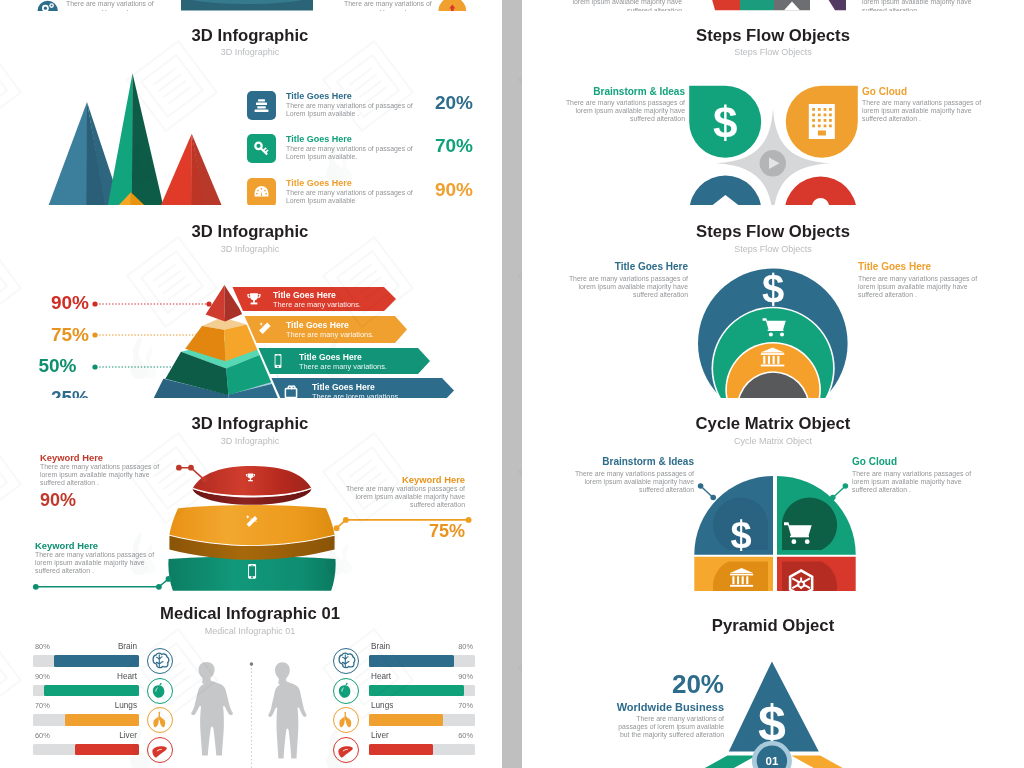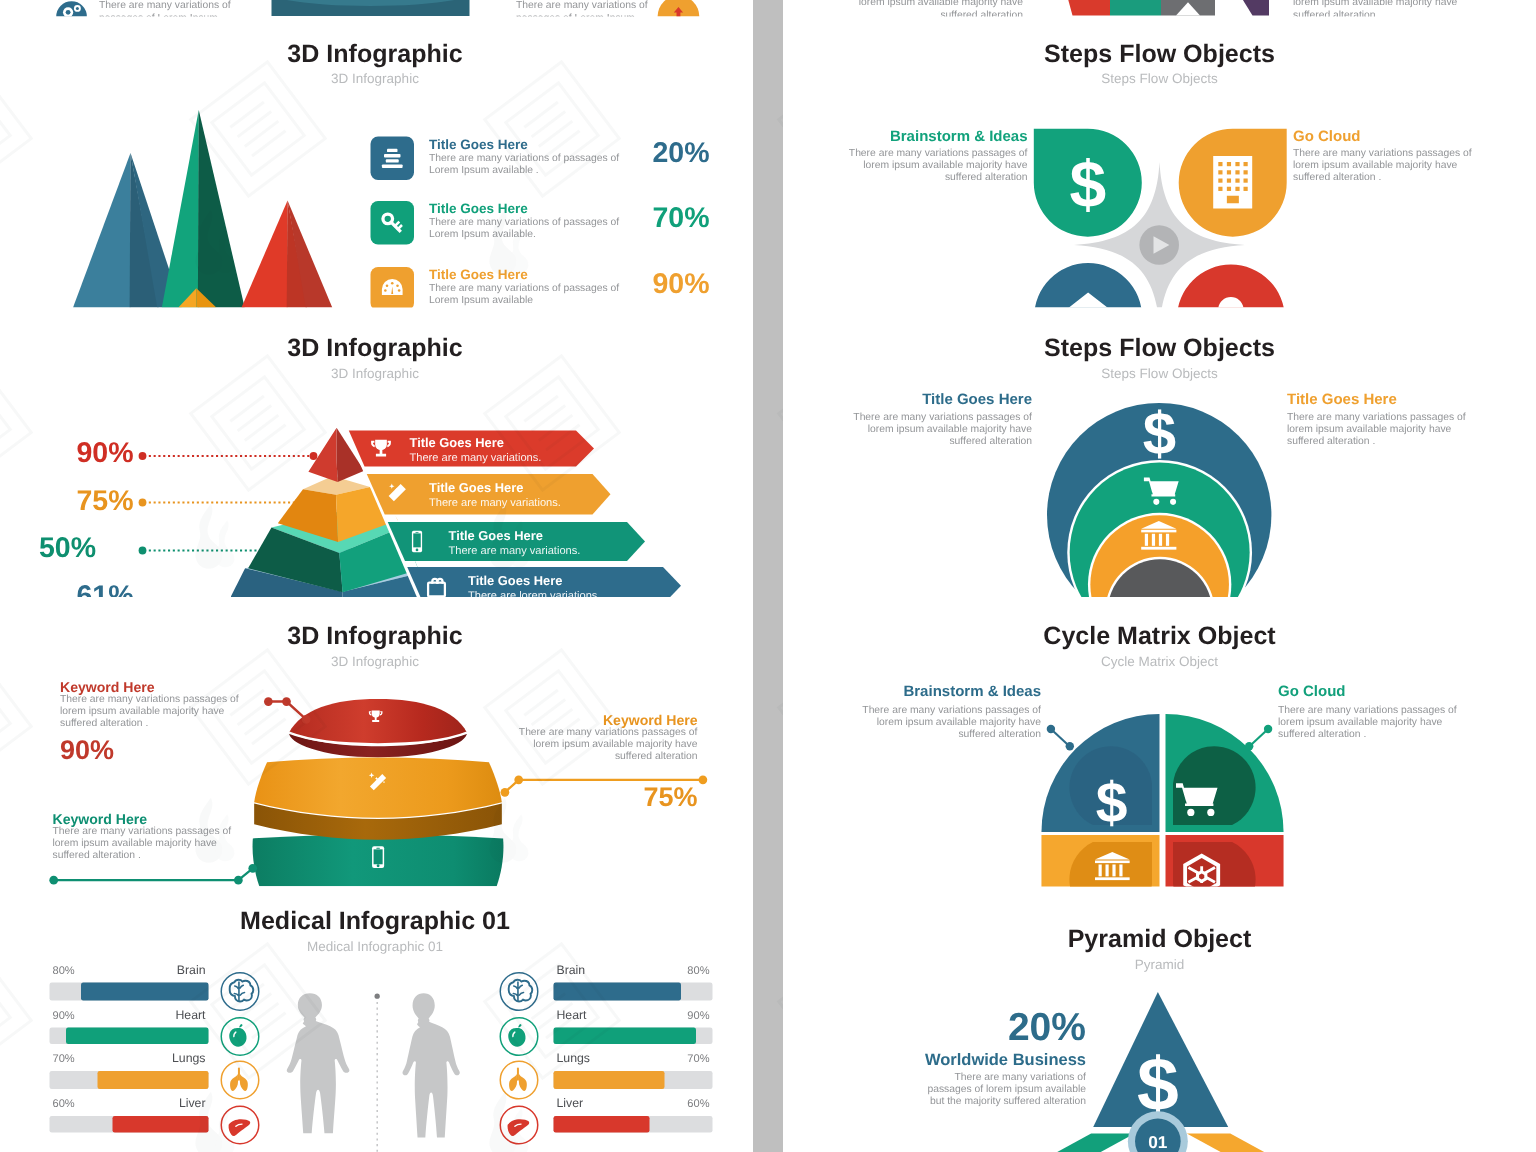--- a/index.html
+++ b/index.html
@@ -132,27 +132,27 @@
           <line x1="4" y1="5" x2="116" y2="5" stroke="#cf2e24" stroke-width="1.2" stroke-dasharray="1.4 1.8"></line>
           <circle cx="3" cy="5" r="2.6" fill="#cf2e24"></circle>
             <circle cx="117" cy="5" r="2.6" fill="#cf2e24"></circle>
         </svg>
         <div class="pct" style="left:26px;top:119.5px;width:63px;text-align:right;font-size:19px;line-height:19px;color:#e8941f">75%</div>
         <svg width="120" height="10" viewBox="0 0 120 10" style="position:absolute;left:92px;top:125px">
           <line x1="4" y1="5" x2="106" y2="5" stroke="#e8941f" stroke-width="1.2" stroke-dasharray="1.4 1.8"></line>
           <circle cx="3" cy="5" r="2.6" fill="#e8941f"></circle>
             <circle cx="107" cy="5" r="2.6" fill="#e8941f"></circle>
         </svg>
-        <div class="pct" style="left:26px;top:151px;width:63px;text-align:left;font-size:19px;line-height:19px;color:#0e8f6f">50%</div>
+        <div class="pct" style="left:26px;top:151px;width:63px;text-align:center;font-size:19px;line-height:19px;color:#0e8f6f">50%</div>
         <svg width="120" height="10" viewBox="0 0 120 10" style="position:absolute;left:92px;top:156.5px">
           <line x1="4" y1="5" x2="85" y2="5" stroke="#0e8f6f" stroke-width="1.2" stroke-dasharray="1.4 1.8"></line>
           <circle cx="3" cy="5" r="2.6" fill="#0e8f6f"></circle>
             <circle cx="86" cy="5" r="2.6" fill="#0e8f6f"></circle>
         </svg>
-        <div class="pct" style="left:26px;top:182.5px;width:63px;text-align:right;font-size:19px;line-height:19px;color:#2e6c8c">61%</div>
+        <div class="pct" style="left:26px;top:182.5px;width:63px;text-align:right;font-size:19px;line-height:19px;color:#2e6c8c">25%</div>
       </div>
 
       <svg width="150" height="120" viewBox="0 0 150 120" style="position:absolute;left:150px;top:78px">
 
         <polygon points="13.4,95.8 78.4,81.5 143,95.8 78.4,111.5" fill="#a7cde1"></polygon>
         <polygon points="4,114.5 13.4,95.8 78.4,111.5 78.4,120 4,120" fill="#2a6280"></polygon>
         <polygon points="152,114.5 143,95.8 78.4,111.5 78.4,120 152,120" fill="#2e6c8c"></polygon>
 
         <polygon points="31,68.7 78.2,57.5 120.8,67.3 76.2,85.6" fill="#57d8b4"></polygon>
         <polygon points="15.4,95.8 31,68.7 76.2,85.6 78.4,111.9" fill="#0d5c47"></polygon>
@@ -646,21 +646,20 @@
       </div>
       <svg width="28" height="24" viewBox="0 0 28 24" style="position:absolute;left:299px;top:84px">
         <line x1="24.4" y1="4" x2="12" y2="15.5" stroke="#12a07b" stroke-width="1.4"></line>
         <circle cx="24.4" cy="4" r="2.8" fill="#12a07b"></circle>
           <circle cx="11.8" cy="15.5" r="2.8" fill="#12a07b"></circle>
       </svg>
     </div>
 
     <div class="slide" style="left:0;top:603px;width:502px;height:177px">
       <div class="ttl" style="top:14px">Pyramid Object</div>
-      <div class="sub" style="top:34.5px">Pyramid</div>
 
       <svg width="170" height="123" viewBox="0 0 170 123" style="position:absolute;left:178px;top:54px">
         <polygon points="71.9,4.4 118.8,94.4 28.8,94.4" fill="#2d6c8a"></polygon>
         <polygon points="27.4,98.6 56.4,98.6 12,123 -17,123" fill="#12a07b"></polygon>
         <polygon points="120.2,98.6 91.2,98.6 135.6,123 164.6,123" fill="#f5a72e"></polygon>
         <text x="71.9" y="83" text-anchor="middle" font-family="Liberation Sans, sans-serif" font-size="50" font-weight="bold" fill="#fff">$</text>
         <circle cx="71.9" cy="103.8" r="20" fill="#a8cadb"></circle>
         <circle cx="71.9" cy="103.8" r="15.2" fill="#2d6c8a"></circle>
         <text x="71.9" y="108.4" text-anchor="middle" font-family="Liberation Sans, sans-serif" font-size="11.5" font-weight="bold" fill="#fff">01</text>
       </svg>

